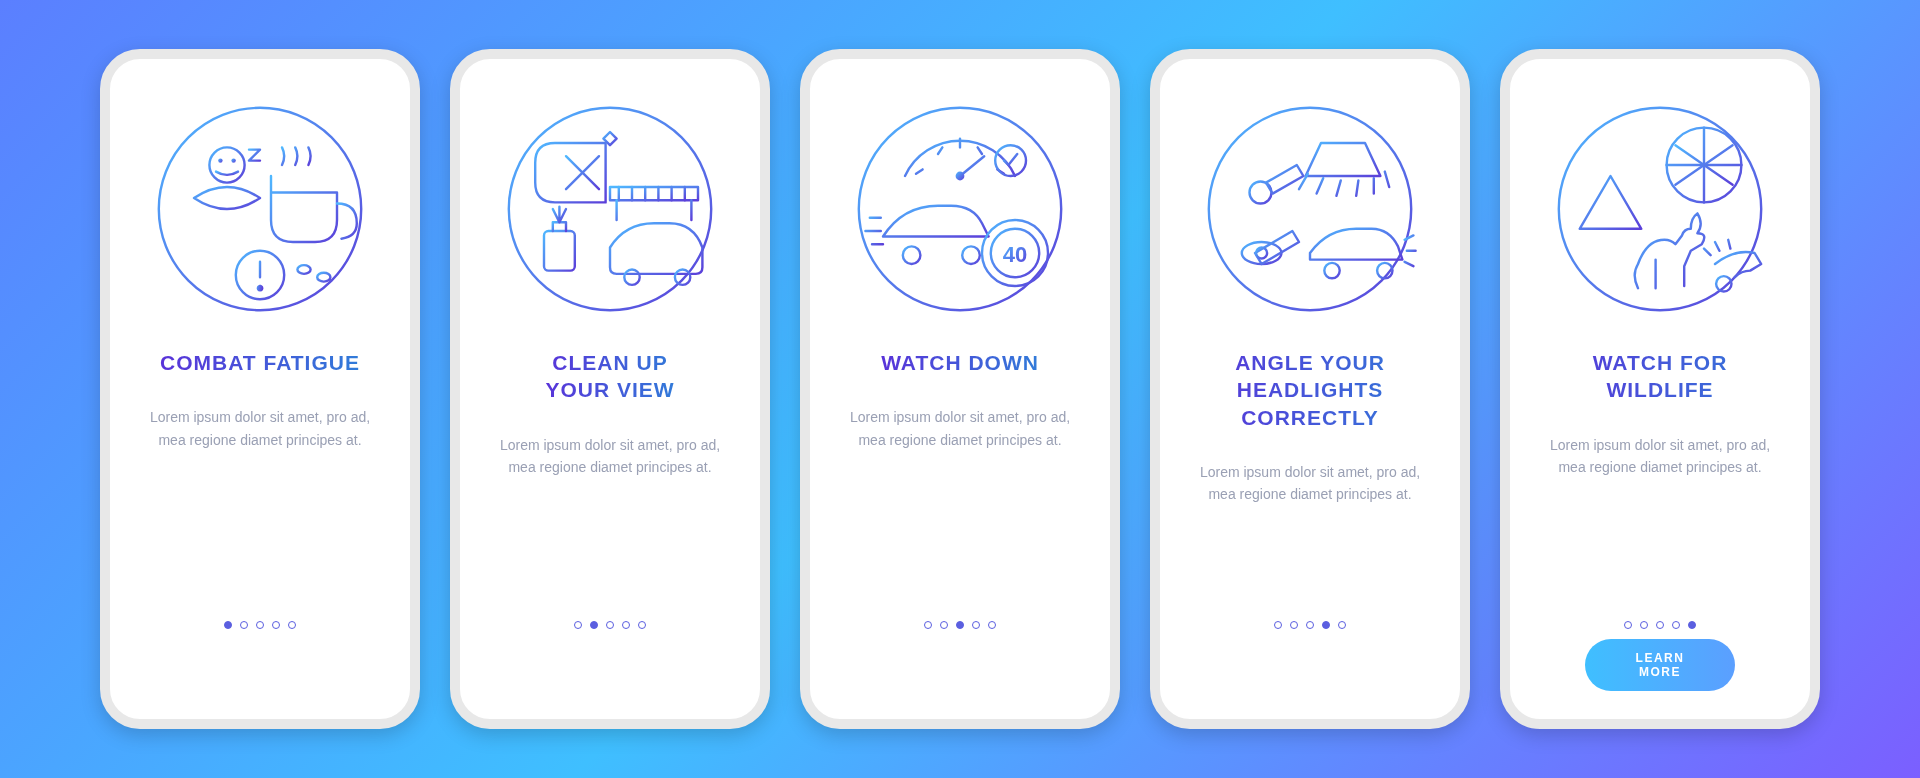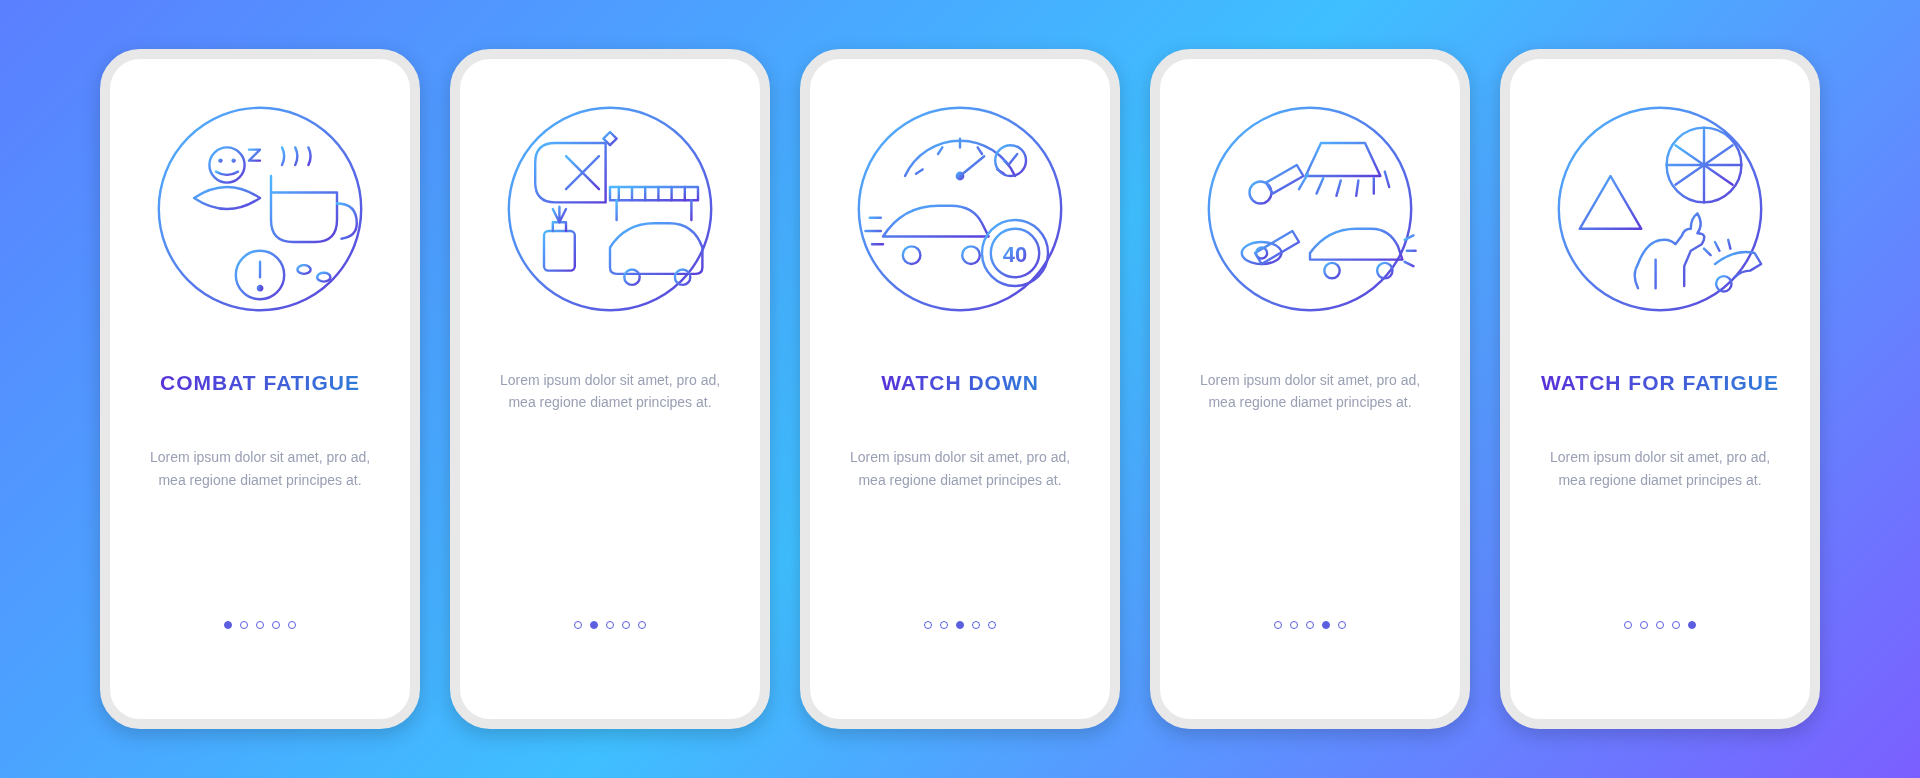--- a/index.html
+++ b/index.html
@@ -19,21 +19,20 @@
     height: 680px;
     background: #ffffff;
     border: 10px solid #e8e8e8;
     border-radius: 40px;
     box-shadow: 0 6px 20px rgba(0,0,0,0.18);
     display: flex;
     flex-direction: column;
     align-items: center;
     padding: 30px 20px 20px 20px;
     position: relative;
-    gap: 20px;
   }
   .illustration {
     width: 220px;
     height: 220px;
     display: flex;
     align-items: center;
     justify-content: center;
     margin-top: 10px;
   }
   .illustration svg { width: 100%; height: 100%; }
@@ -145,20 +144,21 @@
       <path d="M54 112 l-6 -12 M54 112 l0 -14 M54 112 l6 -12" class="ico-stroke"></path>
       <rect x="100" y="80" width="80" height="12" class="ico-stroke"></rect>
       <path d="M108 80 v12 M120 80 v12 M132 80 v12 M144 80 v12 M156 80 v12 M168 80 v12" class="ico-stroke" stroke-width="1.4"></path>
       <path d="M106 92 v18 M174 92 v18" class="ico-stroke"></path>
       <path d="M100 135 q14 -22 40 -22 h14 q22 0 30 22 v18 q0 6 -6 6 h-72 q-6 0 -6 -6 Z" class="ico-stroke"></path>
       <path d="M112 135 h62" class="ico-stroke"></path>
       <circle cx="120" cy="162" r="7" class="ico-stroke"></circle>
       <circle cx="166" cy="162" r="7" class="ico-stroke"></circle>
     </svg>
   </div>
+  <div class="title">CLEAN UP<br>YOUR VIEW</div>
   <div class="desc">Lorem ipsum dolor sit amet, pro ad, mea regione diamet principes at.</div>
   <div class="dots">
     <span class="dot"></span>
     <span class="dot active"></span>
     <span class="dot"></span>
     <span class="dot"></span>
     <span class="dot"></span>
   </div>
 </div>
 
@@ -203,20 +203,21 @@
       <path d="M60 76 l28 -16 l6 10 l-28 16 Z" class="ico-stroke"></path>
       <path d="M38 140 a18 10 0 1 0 36 0 a18 10 0 1 0 -36 0" class="ico-stroke"></path>
       <path d="M50 140 l34 -20 l6 10 l-34 20 Z" class="ico-stroke"></path>
       <circle cx="56" cy="140" r="5" class="ico-stroke"></circle>
       <path d="M100 140 q16 -22 42 -22 h14 q16 0 24 16 l4 12 h-84 Z" class="ico-stroke"></path>
       <circle cx="120" cy="156" r="7" class="ico-stroke"></circle>
       <circle cx="168" cy="156" r="7" class="ico-stroke"></circle>
       <path d="M186 128 l8 -4 M188 138 h8 M186 148 l8 4" class="ico-stroke" stroke-width="1.6"></path>
     </svg>
   </div>
+  <div class="title">ANGLE YOUR<br>HEADLIGHTS CORRECTLY</div>
   <div class="desc">Lorem ipsum dolor sit amet, pro ad, mea regione diamet principes at.</div>
   <div class="dots">
     <span class="dot"></span>
     <span class="dot"></span>
     <span class="dot"></span>
     <span class="dot active"></span>
     <span class="dot"></span>
   </div>
 </div>
 
@@ -228,22 +229,23 @@
       <path d="M106 60 h68 M140 26 v68" class="ico-stroke" stroke-width="1.4"></path>
       <path d="M114 78 l52 -36 M114 42 l52 36" class="ico-stroke" stroke-width="1.4"></path>
       <path d="M55 70 l28 48 h-56 Z" class="ico-stroke"></path>
       <path d="M55 84 v22 M55 112 v2" class="ico-stroke"></path>
       <path d="M80 150 q8 -22 24 -22 q6 0 10 4 l6 -8 q2 -6 8 -6 q0 -10 6 -14 q6 10 0 18 q10 0 4 10 l-10 6 l-6 14 v18 M96 146 v26 M80 150 q-6 10 0 22" class="ico-stroke"></path>
       <path d="M150 150 q18 -14 36 -10 l6 10 l-10 6 q-8 0 -14 6" class="ico-stroke"></path>
       <circle cx="158" cy="168" r="7" class="ico-stroke"></circle>
       <path d="M140 136 l6 6 M150 130 l4 8 M162 128 l2 8" class="ico-stroke" stroke-width="1.6"></path>
     </svg>
   </div>
-  <div class="title">WATCH FOR FATIGUE</div>
-  <div class="desc">Lorem ipsum dolor sit amet, pro ad, mea regione diamet principes at.</div>
-  <div class="dots">
-    <span class="dot"></span>
-    <span class="dot"></span>
-    <span class="dot"></span>
-    <span class="dot"></span>
-    <span class="dot active"></span>
-  </div>
+  <div class="title">WATCH FOR WILDLIFE</div>
+  <div class="desc">Lorem ipsum dolor sit amet, pro ad, mea regione diamet principes at.</div>
+  <div class="dots">
+    <span class="dot"></span>
+    <span class="dot"></span>
+    <span class="dot"></span>
+    <span class="dot"></span>
+    <span class="dot active"></span>
+  </div>
+  <button class="cta">LEARN MORE</button>
 </div>
 
 </body></html>

